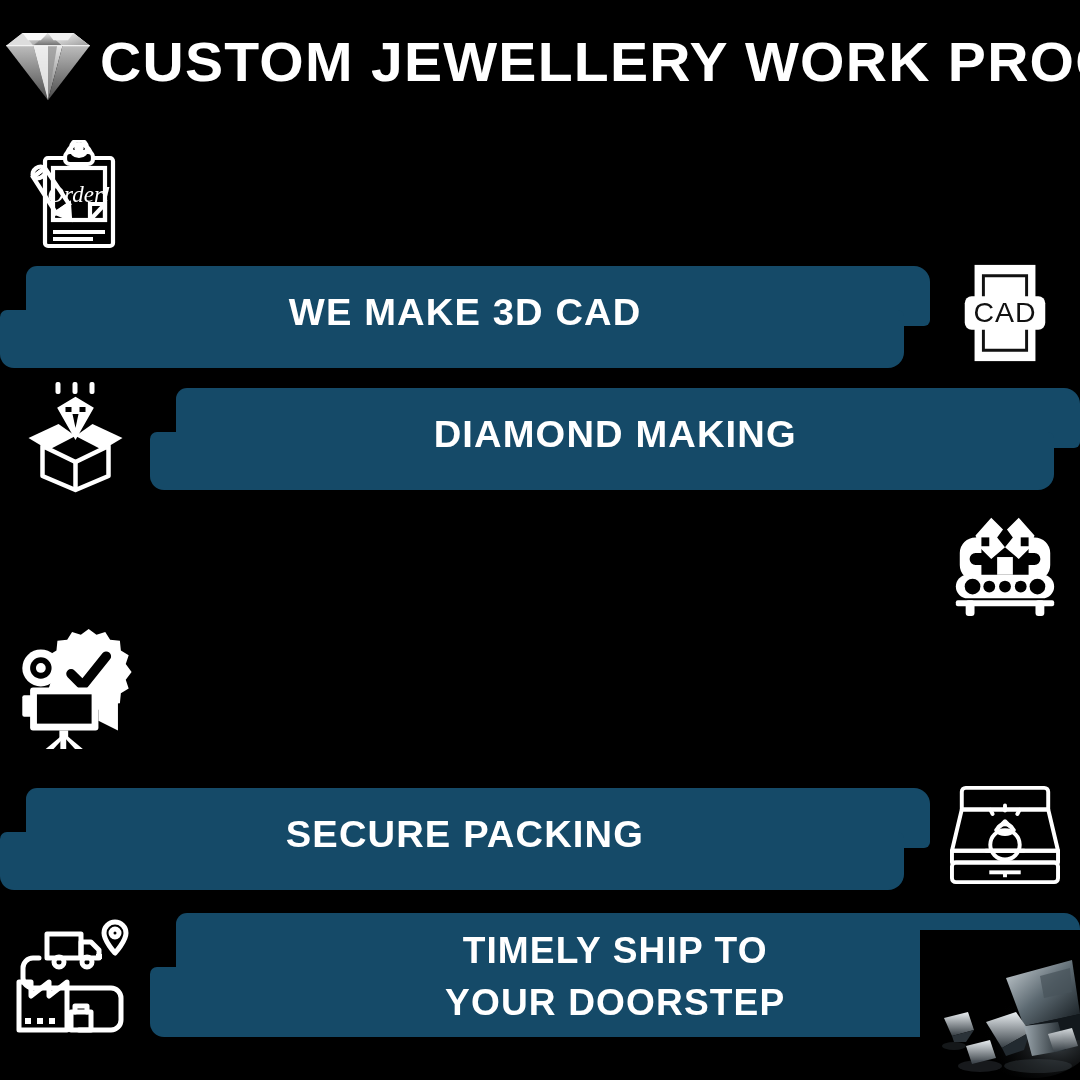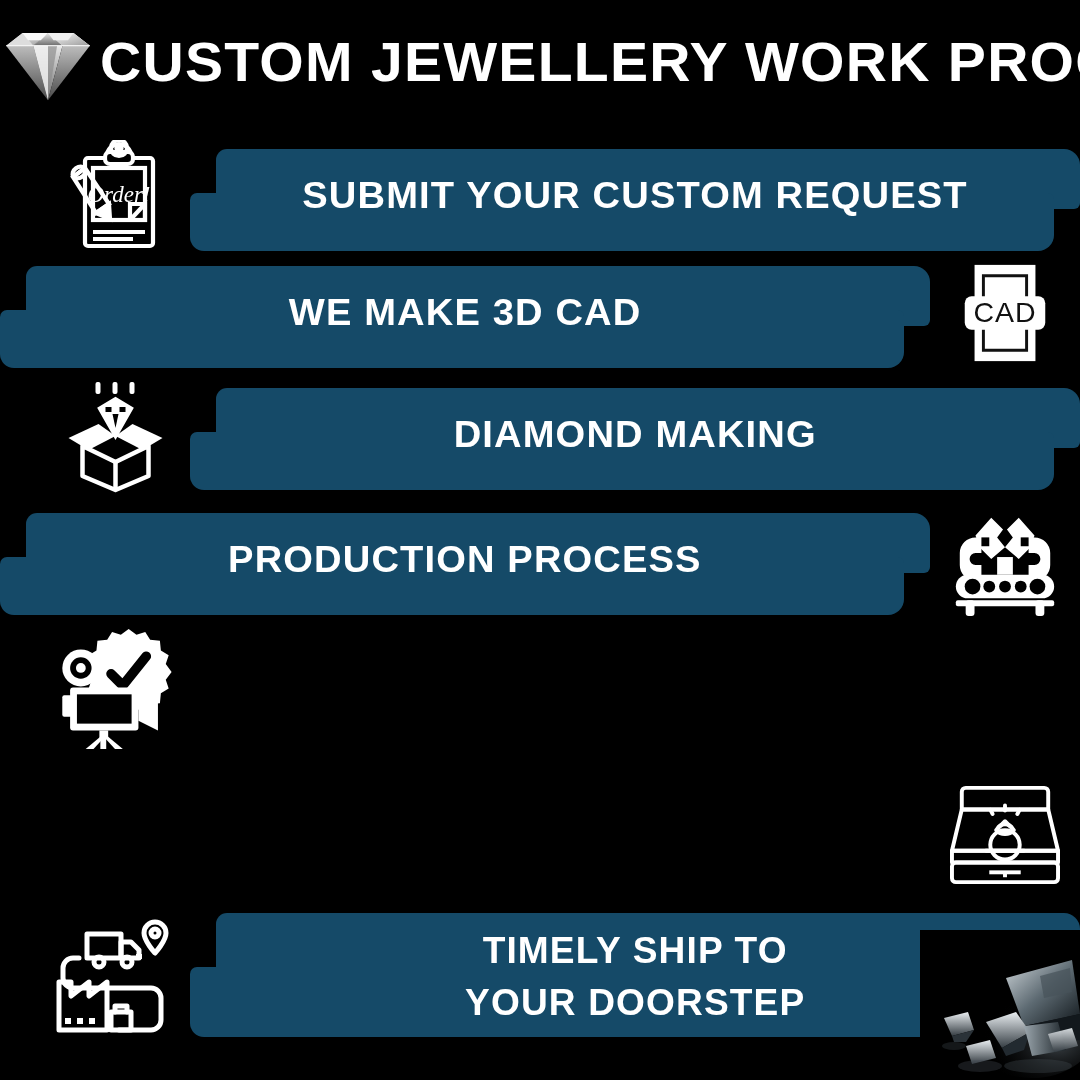--- a/index.html
+++ b/index.html
@@ -29,21 +29,21 @@
     margin-left:6px;
     font-family:"Liberation Sans Narrow","Liberation Sans",sans-serif;
   }
 
   
   .step {
     position:absolute;
     left:0; width:1080px; height:125px;
     display:flex; align-items:center;
   }
-  .step.icon-left  { flex-direction:row;padding-left:40px; }
+  .step.icon-left  { flex-direction:row; }
   .step.icon-right { flex-direction:row-reverse; }
 
   .icon-wrap {
     width:150px; height:118px; flex:0 0 auto;
     display:flex; align-items:center; justify-content:center;
   }
   .icon-wrap svg { display:block; }
 
   
   .banner {
@@ -149,25 +149,20 @@
         <path d="M70 80 85 64"></path>
 
         <path d="M13 37 L25 28 L49 64 L36 73 Z"></path>
         <path d="M36 73 L49 64 L50 79 Z" fill="#fff"></path>
         <path d="M13 37 L25 28" stroke-width="4"></path>
         <ellipse cx="19" cy="32.5" rx="7" ry="5.2" transform="rotate(-36 19 32.5)"></ellipse>
       </g>
       <text x="59" y="62" font-family="'Liberation Serif',serif" font-style="italic" font-size="23" fill="#fff" text-anchor="middle">Order!</text>
     </svg>
   </div>
-  <div class="banner">
-    <span class="bar bar-top"></span>
-    <span class="bar bar-bot"></span>
-    <span class="label">SUBMIT YOUR CUSTOM REQUEST</span>
-  </div>
 </div>
 
 <div class="step icon-right" style="top:250px;">
   <div class="icon-wrap">
     <svg viewBox="0 0 110 110" width="108" height="108">
       <rect x="24" y="6" width="62" height="98" fill="#fff"></rect>
       <path d="M33 17h44v26l-7 7H40l-7-7z" fill="none" stroke="#111" stroke-width="3"></path>
       <path d="M33 93h44V67l-7-7H40l-7 7z" fill="none" stroke="#111" stroke-width="3"></path>
       <rect x="14" y="38" width="82" height="34" rx="7" fill="#fff"></rect>
       <text x="55" y="64" font-family="'Liberation Sans',sans-serif" font-size="29" fill="#111" text-anchor="middle" letter-spacing="1">CAD</text>
@@ -243,25 +238,20 @@
         <circle cx="93" cy="86" r="8"></circle>
       </g>
 
       <g fill="#fff">
         <rect x="10" y="100" width="100" height="6" rx="2"></rect>
         <rect x="20" y="100" width="9" height="16" rx="3"></rect>
         <rect x="91" y="100" width="9" height="16" rx="3"></rect>
       </g>
     </svg>
   </div>
-  <div class="banner">
-    <span class="bar bar-top"></span>
-    <span class="bar bar-bot"></span>
-    <span class="label">PRODUCTION PROCESS</span>
-  </div>
 </div>
 
 <div class="step icon-left" style="top:625px;">
   <div class="icon-wrap">
     <svg viewBox="0 0 120 125" width="118" height="122">
 
       <path fill="#fff" d="M66 8 l8 -6 l8 6 l9 -3 l5 8 l10 1 l1 10 l8 5 l-3 9 l6 8 l-6 8 l3 9 l-8 5 l-1 10 l-10 1 l-5 8 l-9 -3 l-8 6 l-8 -6 l-9 3 l-5 -8 l-10 -1 l-1 -10 l-8 -5 l3 -9 l-6 -8 l6 -8 l-3 -9 l8 -5 l1 -10 l10 -1 l5 -8 Z"></path>
       <path d="M56 48 L68 60 L92 30" stroke="#000" stroke-width="10" fill="none" stroke-linecap="round" stroke-linejoin="round"></path>
 
       <circle cx="25" cy="42" r="19" fill="#fff"></circle>
@@ -300,20 +290,25 @@
         <path d="M40 72 h40"></path>
         <path d="M60 42 l-9 9 a12 12 0 0 0 18 0 Z"></path>
         <path d="M52 50 a9 9 0 0 1 16 0"></path>
       </g>
       <g fill="#fff">
         <rect x="58" y="24" width="4" height="9" rx="2"></rect>
         <rect x="44" y="28" width="4" height="9" rx="2" transform="rotate(-28 46 32)"></rect>
         <rect x="72" y="28" width="4" height="9" rx="2" transform="rotate(28 74 32)"></rect>
       </g>
     </svg>
+  </div>
+  <div class="banner">
+    <span class="bar bar-top"></span>
+    <span class="bar bar-bot"></span>
+    <span class="label">SECURE  PACKING</span>
   </div>
 </div>
 
 <div class="step icon-left" style="top:904px;height:145px;">
   <div class="icon-wrap" style="width:150px;height:135px;">
     <svg viewBox="0 0 128 125" width="128" height="125">
       <g fill="none" stroke="#fff" stroke-width="5" stroke-linejoin="round" stroke-linecap="round">
 
         <path d="M36 20 h34 v24 h-34 Z"></path>
         <path d="M70 28 h10 l8 8 v8 h-18 Z"></path>

